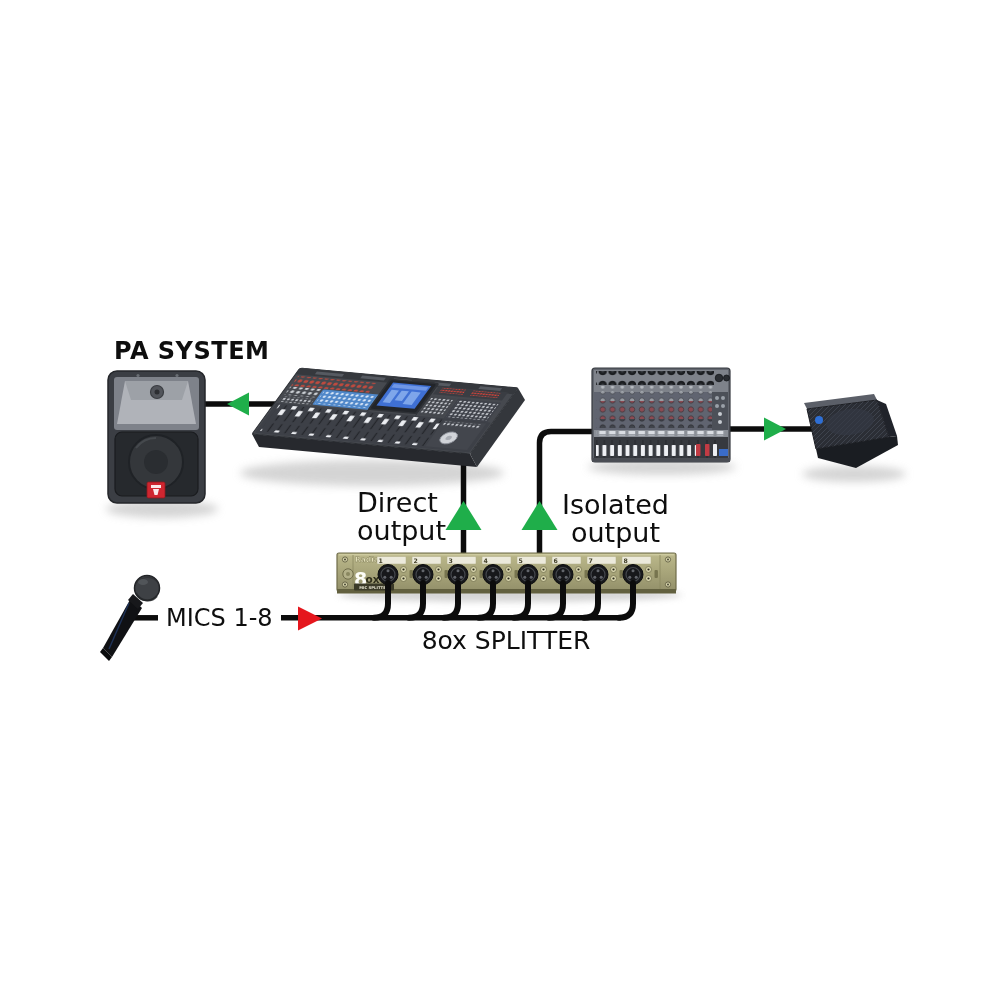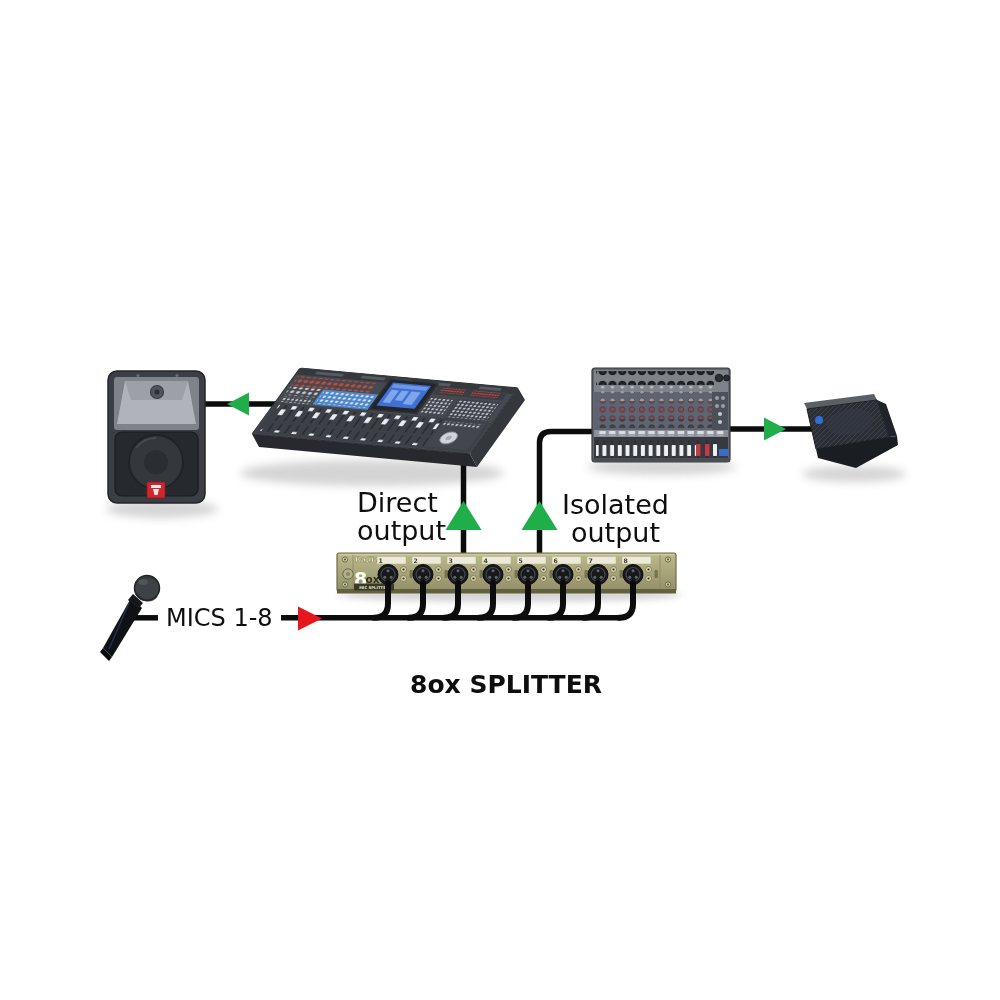--- a/index.html
+++ b/index.html
@@ -8,21 +8,21 @@
   .stage svg{position:absolute;left:0;top:0;}
   svg text{font-family:"DejaVu Sans","Liberation Sans",sans-serif;}
   .lbl{position:absolute;color:#0e0e0e;white-space:nowrap;}
   .lbl.bold{font-weight:bold;letter-spacing:0.5px;}
   .lbl.two-line span{display:block;line-height:1.02;}
   .lbl-pa{left:114px;top:337px;font-size:24px;}
   .lbl-monitor{left:593px;top:332px;font-size:24px;}
   .lbl-direct{left:357px;top:489px;font-size:27px;}
   .lbl-isolated{left:562px;top:491px;font-size:27px;text-align:center;}
   .lbl-mics{left:166px;top:604px;font-size:24px;}
-  .lbl-caption{left:399px;top:626px;width:214px;text-align:center;font-size:25px;font-weight:bold;margin-top:44px;}
+  .lbl-caption{left:399px;top:626px;width:214px;text-align:center;font-size:25px;font-weight:normal;}
 </style>
 </head>
 <body>
 
 <div class="stage">
 <svg width="1000" height="1000" viewBox="0 0 1000 1000">
   <defs>
     <filter id="blur3" x="-50%" y="-50%" width="200%" height="200%">
           <feGaussianBlur stdDeviation="3"></feGaussianBlur>
         </filter>
@@ -276,20 +276,21 @@
     <line x1="129" y1="603" x2="109" y2="649" stroke="#2a4d8f" stroke-width="1.4" opacity="0.55"></line>
     <polygon points="133,594 143,603 138,609 128,600" fill="#17181b"></polygon>
     <polygon points="103,648 112,657 109,661 100,652" fill="#0a0b0d"></polygon>
     <circle cx="147" cy="588" r="12.5" fill="#3e4145" stroke="#222427" stroke-width="1.5"></circle>
     <path d="M136 593 A 12.5 12.5 0 0 0 157 596" stroke="#26282b" stroke-width="2" fill="none" opacity="0.8"></path>
     <path d="M135 586 A 13 13 0 0 1 159 585" stroke="#2c2e31" stroke-width="1.2" fill="none" opacity="0.7"></path>
     <ellipse cx="143" cy="582" rx="5" ry="3" fill="#5a5e63" opacity="0.7"></ellipse>
   </g>
 </svg>
 
+  <div class="lbl bold lbl-pa">PA SYSTEM</div>
   <div class="lbl two-line lbl-direct">
     <span>Direct</span>
     <span>output</span>
   </div>
   <div class="lbl two-line lbl-isolated">
     <span>Isolated</span>
     <span>output</span>
   </div>
   <div class="lbl lbl-mics">MICS 1-8</div>
   <div class="lbl lbl-caption">8ox SPLITTER</div>

